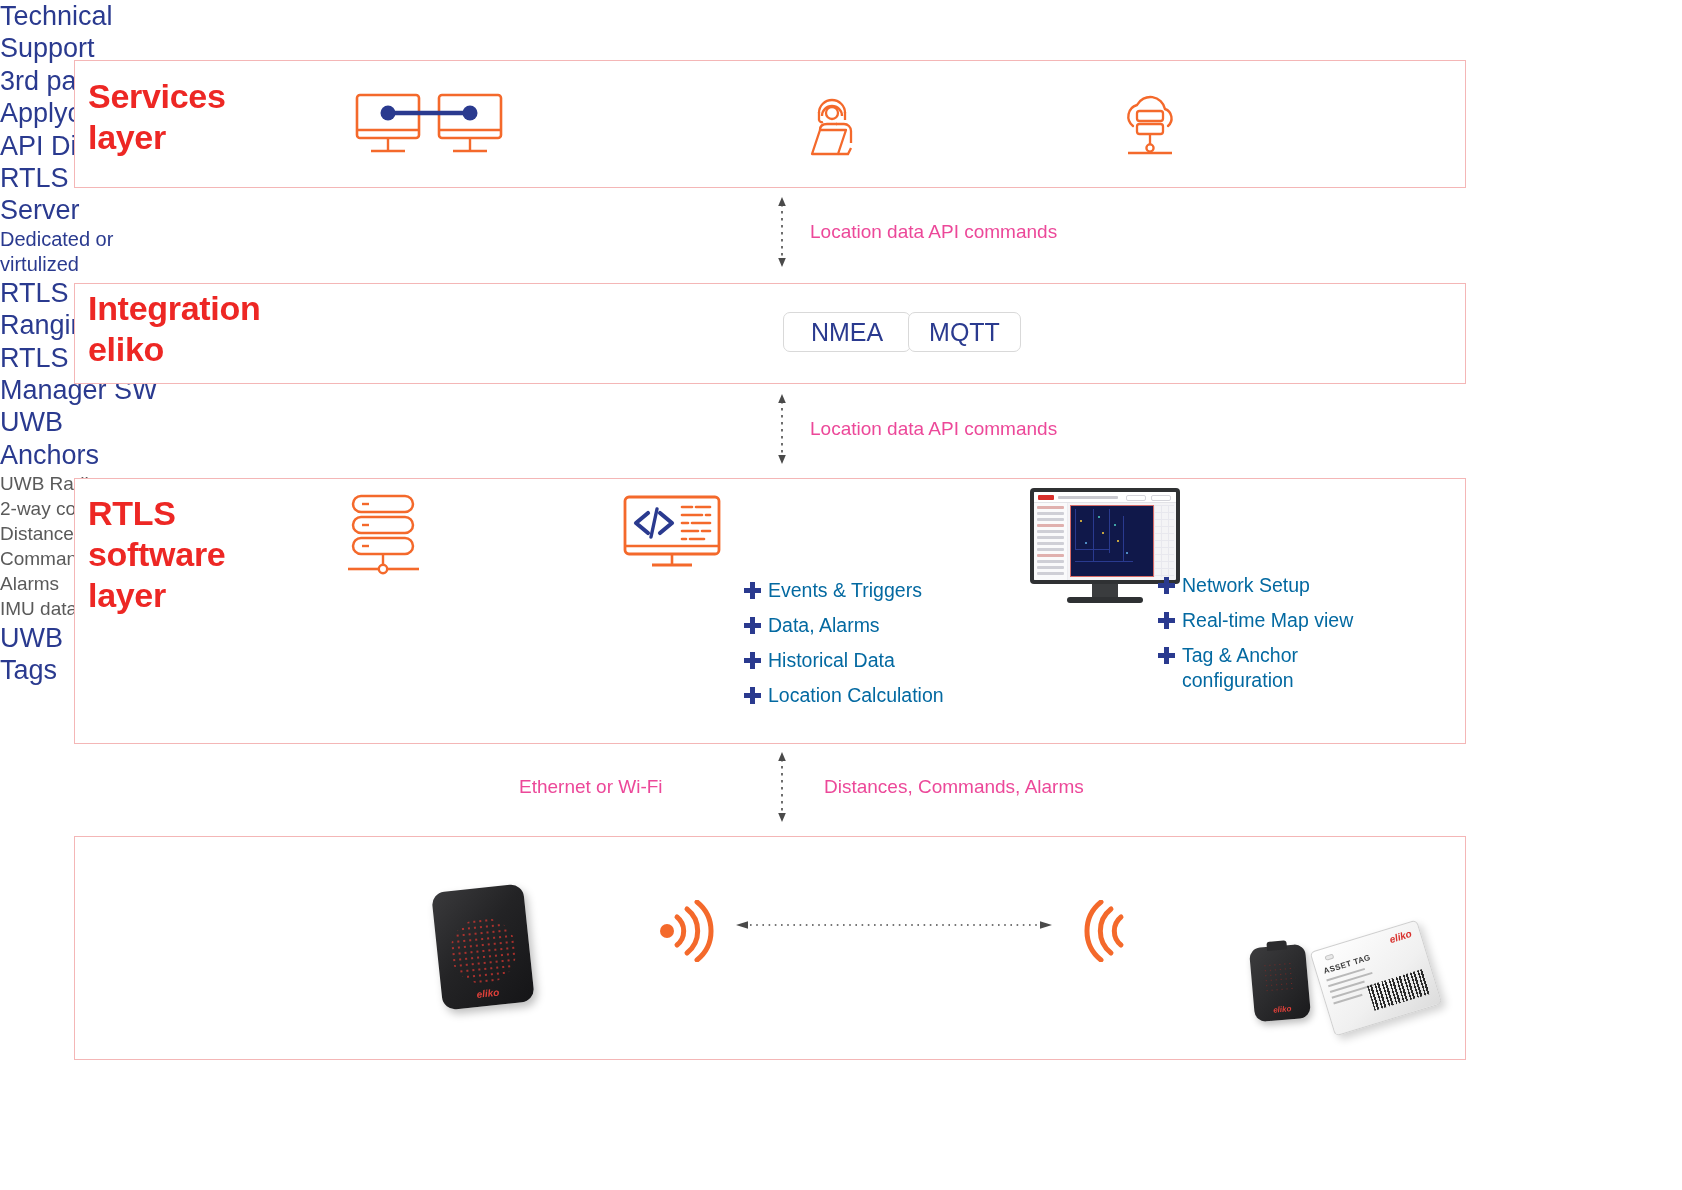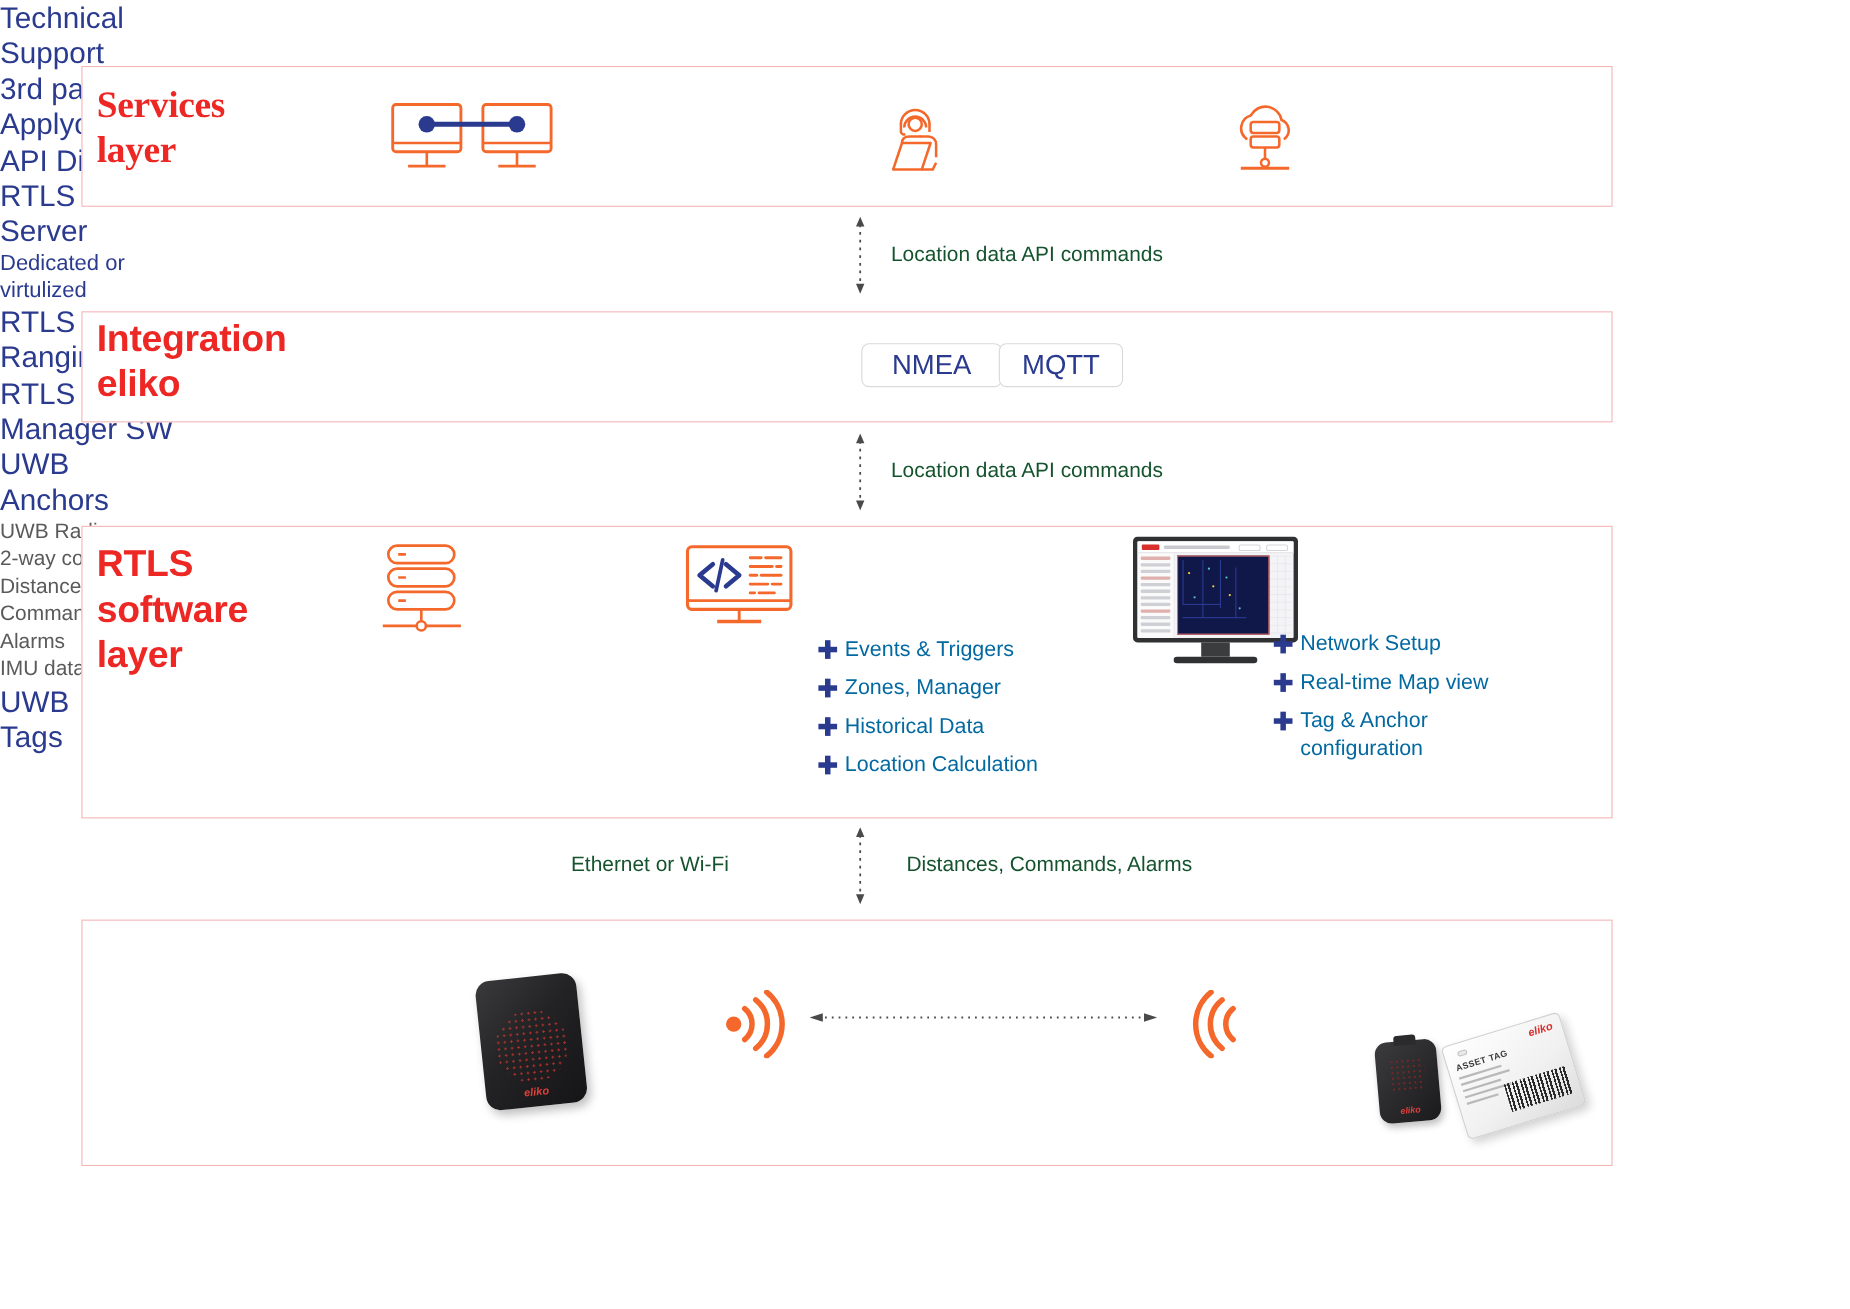--- a/index.html
+++ b/index.html
@@ -70,21 +70,21 @@
   .feat .plus::after  { top: 6px; left: 0; height: 5px; width: 17px; }
   .feat .txt { white-space: pre-line; }
 
   
   .icon { position: absolute; }
 
   
   .vconn { position: absolute; }
   .conn-label {
     position: absolute;
-    color: #14532d;
+    color: #ec4899;
     font-size: 19px;
     white-space: nowrap;
   }
 
   
   .chip {
     position: absolute;
     border: 1.4px solid #d9d9d9;
     border-radius: 7px;
     background: #fff;
@@ -201,21 +201,21 @@
   
   .waves { position: absolute; }
 </style>
 </head>
 <body>
 
 <div class="canvas">
 
   <div class="layer" style="left:74px; top:60px; width:1392px; height:128px;"></div>
 
-  <div class="layer-title" style="left:88px; top:76px;font-family:Liberation Serif, serif;">Services
+  <div class="layer-title" style="left:88px; top:76px;">Services
 layer</div>
 
   <svg class="icon" style="left:355px; top:93px;" width="148" height="65" viewBox="0 0 148 65">
     <rect x="2" y="2" width="62" height="43" rx="3" fill="none" stroke="#f4692b" stroke-width="2.6"></rect>
     <rect x="84" y="2" width="62" height="43" rx="3" fill="none" stroke="#f4692b" stroke-width="2.6"></rect>
     <line x1="2" y1="37" x2="64" y2="37" stroke="#f4692b" stroke-width="2.4"></line>
     <line x1="84" y1="37" x2="146" y2="37" stroke="#f4692b" stroke-width="2.4"></line>
     <line x1="33" y1="45" x2="33" y2="57" stroke="#f4692b" stroke-width="2.4"></line>
     <line x1="115" y1="45" x2="115" y2="57" stroke="#f4692b" stroke-width="2.4"></line>
     <line x1="16" y1="58" x2="50" y2="58" stroke="#f4692b" stroke-width="2.6"></line>
@@ -322,21 +322,21 @@
   <div class="item-label" style="left:738px; top:503px;">RTLS
 Ranging SW</div>
 
   <div class="feat-list" style="left:744px; top:578px;">
     <div class="feat">
       <span class="plus"></span>
       <span class="txt">Events &amp; Triggers</span>
     </div>
     <div class="feat">
       <span class="plus"></span>
-      <span class="txt">Zones, Manager</span>
+      <span class="txt">Data, Alarms</span>
     </div>
     <div class="feat">
       <span class="plus"></span>
       <span class="txt">Historical Data</span>
     </div>
     <div class="feat">
       <span class="plus"></span>
       <span class="txt">Location Calculation</span>
     </div>
   </div>

